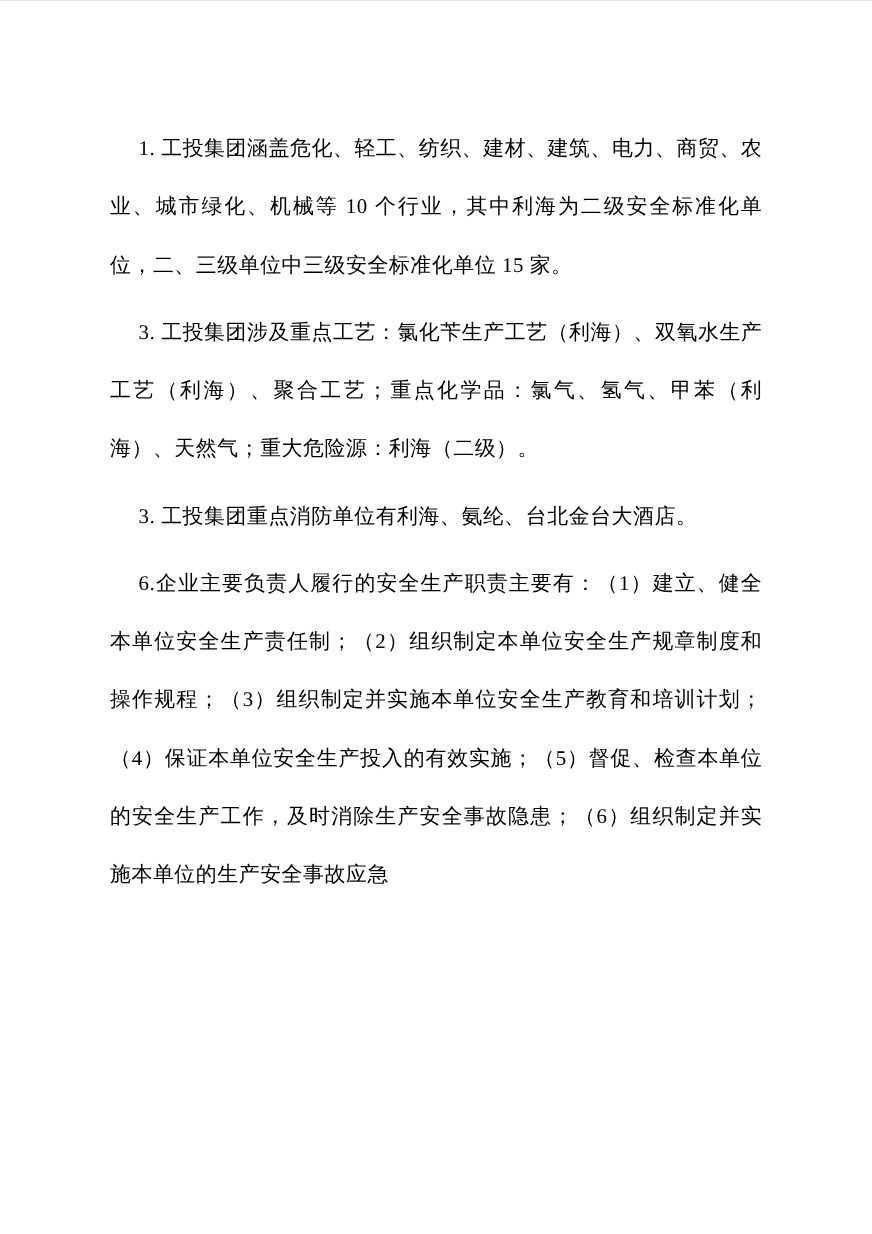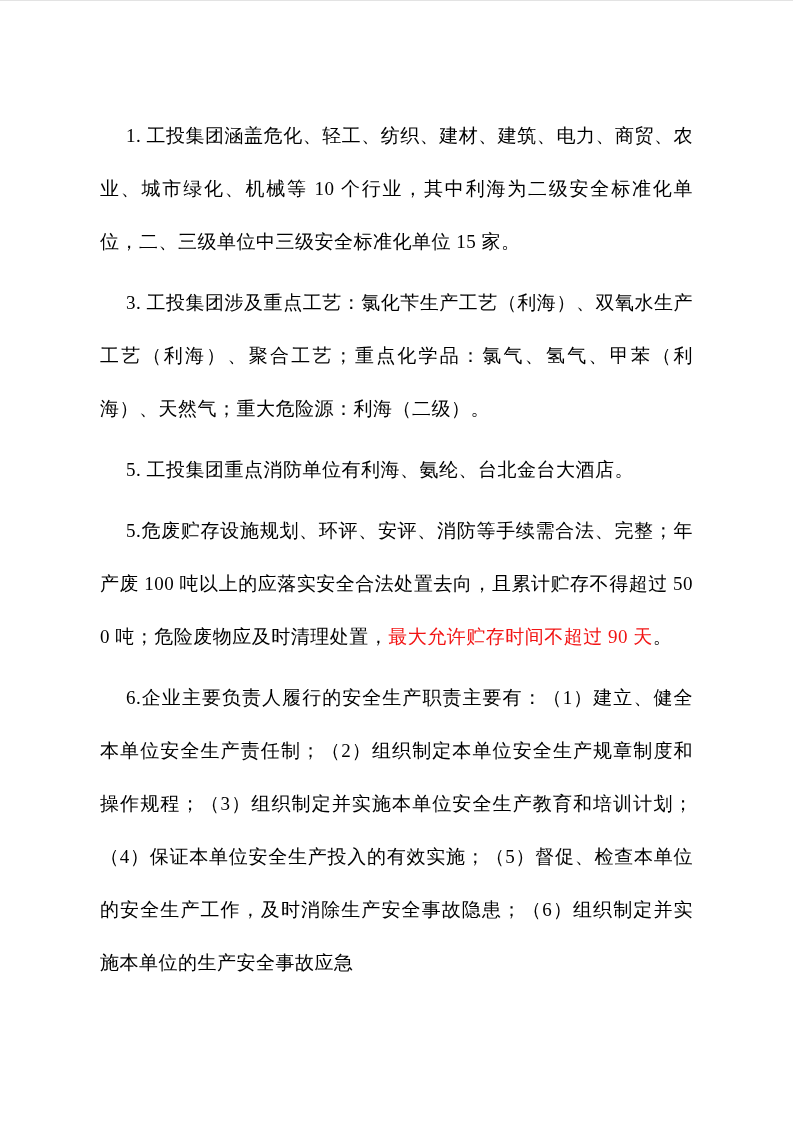--- a/index.html
+++ b/index.html
@@ -51,25 +51,22 @@
     <p class="para">
       <span>1. 工投集团涵盖危化、轻工、纺织、建材、建筑、电力、商贸、农业、城市绿化、机械等 10 个行业，其中利海为二级安全标准化单位，二、三级单位中三级安全标准化单位 15 家。</span>
     </p>
 
 
     <p class="para">
       <span>3. 工投集团涉及重点工艺：氯化苄生产工艺（利海）、双氧水生产工艺（利海）、聚合工艺；重点化学品：氯气、氢气、甲苯（利海）、天然气；重大危险源：利海（二级）。</span>
     </p>
 
     <p class="para">
-      <span>5. 工投集团重点消防单位有利海、氨纶、台北金台大酒店。</span>
+      <span>3. 工投集团重点消防单位有利海、氨纶、台北金台大酒店。</span>
     </p>
 
-    <p class="para">
-      <span>5.危废贮存设施规划、环评、安评、消防等手续需合法、完整；年产废 100 吨以上的应落实安全合法处置去向，且累计贮存不得超过 500 吨；危险废物应及时清理处置，</span><span class="seg-red">最大允许贮存时间不超过 90 天</span><span>。</span>
-    </p>
 
     <p class="para">
       <span>6.企业主要负责人履行的安全生产职责主要有：（1）建立、健全本单位安全生产责任制；（2）组织制定本单位安全生产规章制度和操作规程；（3）组织制定并实施本单位安全生产教育和培训计划；（4）保证本单位安全生产投入的有效实施；（5）督促、检查本单位的安全生产工作，及时消除生产安全事故隐患；（6）组织制定并实施本单位的生产安全事故应急</span>
     </p>
 
   </div>
 </div>
 
 </body></html>

